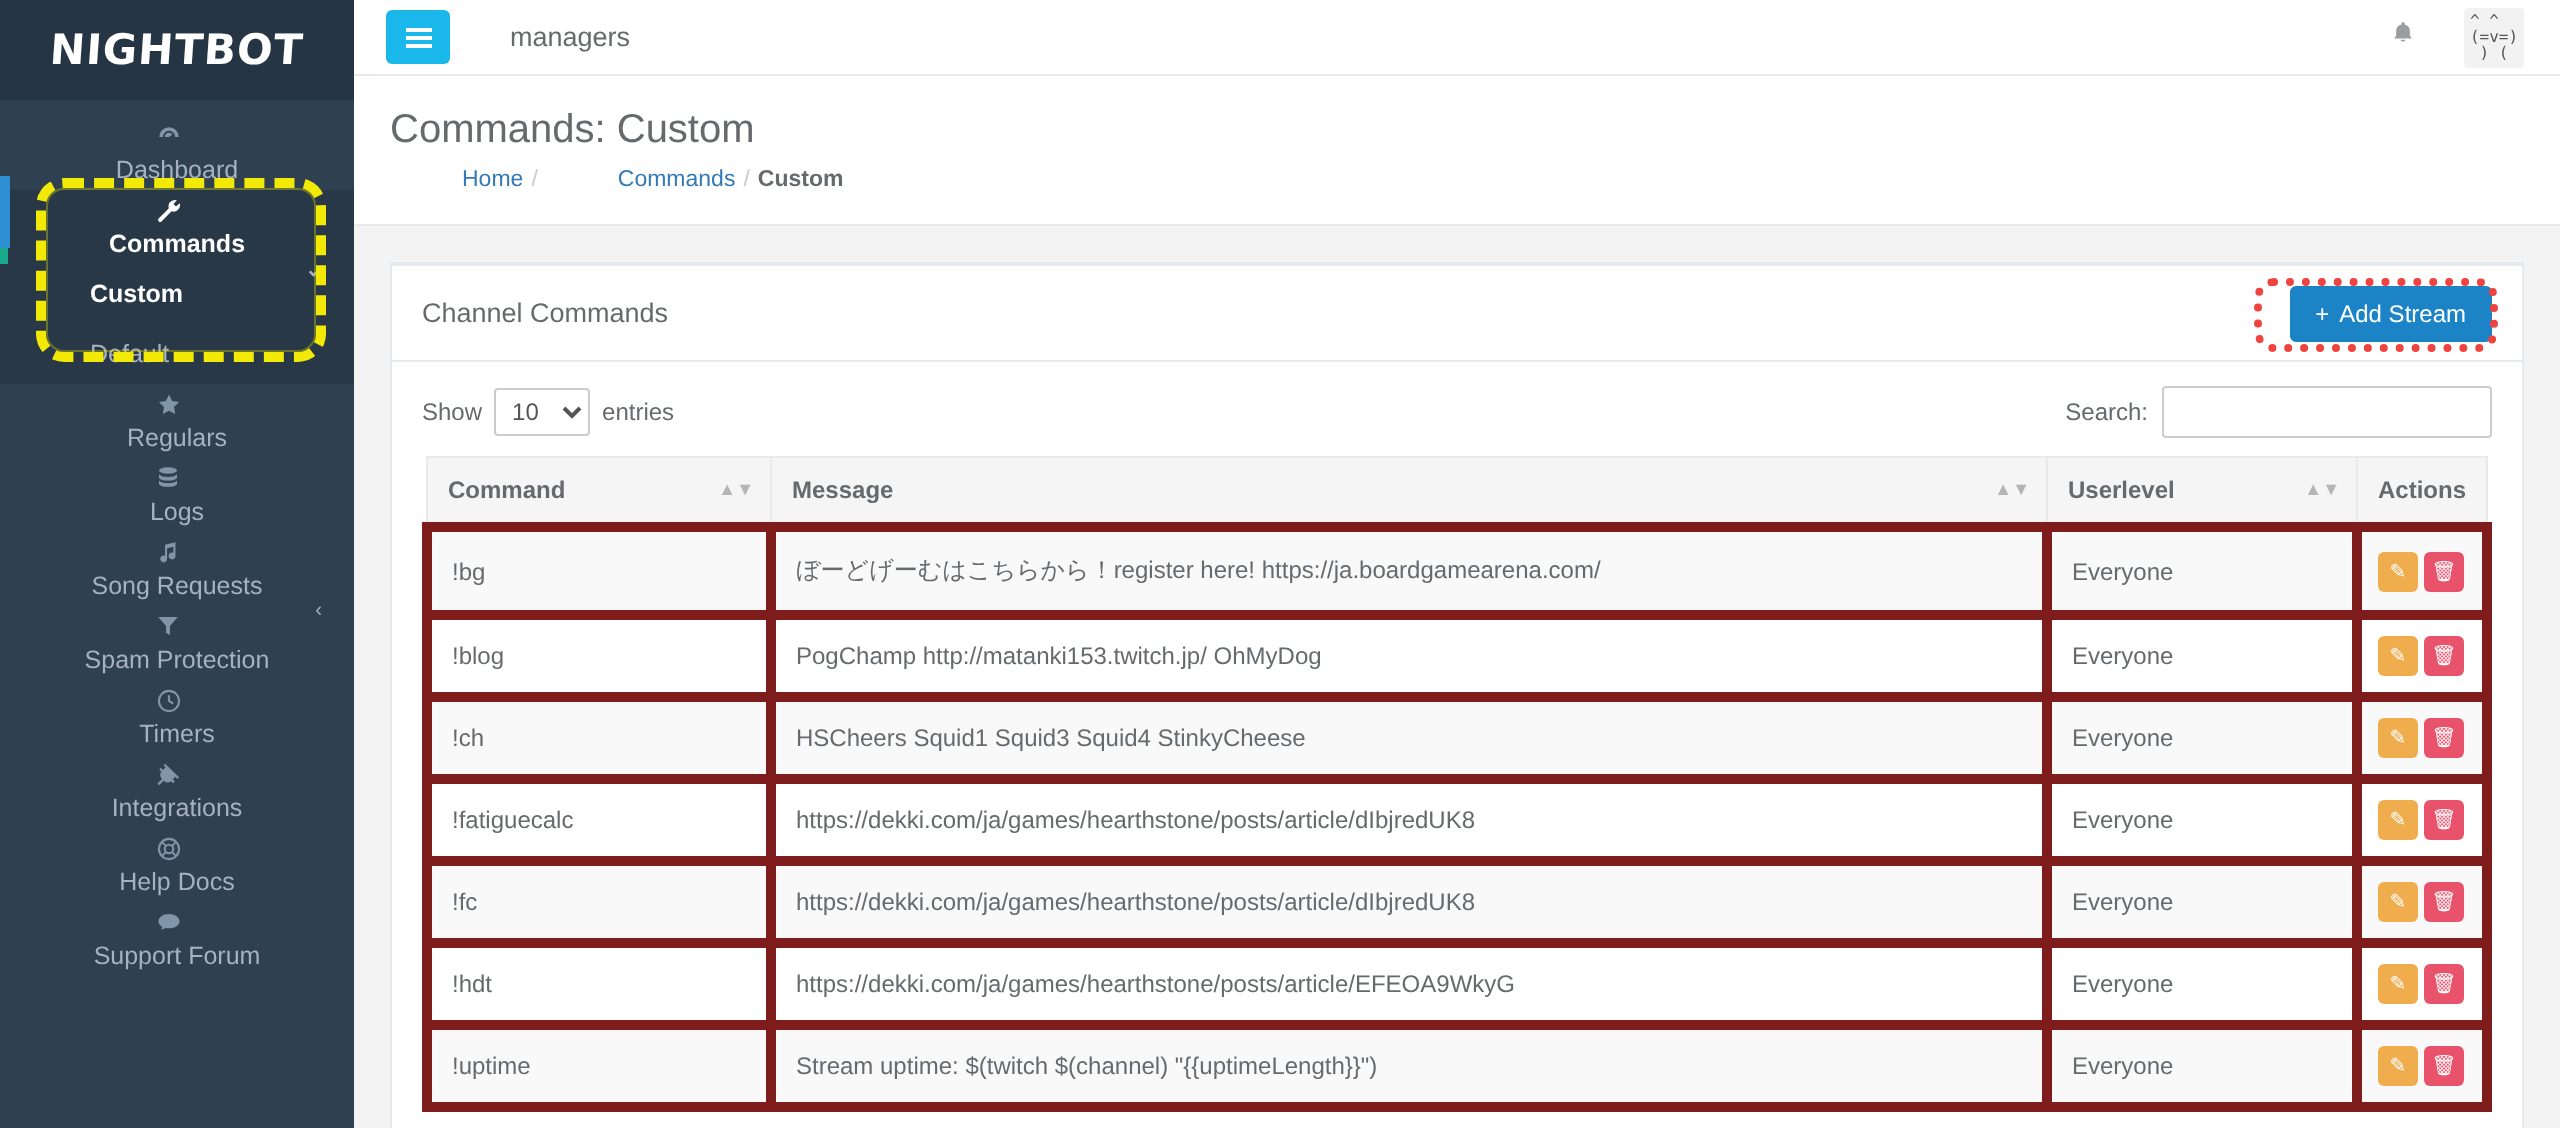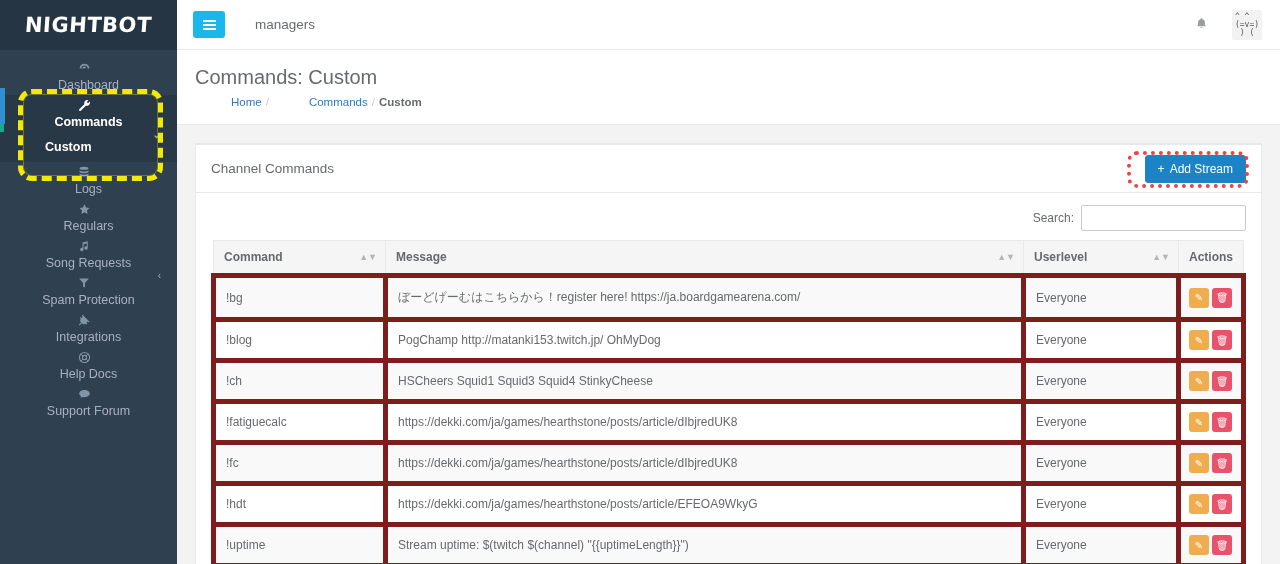--- a/index.html
+++ b/index.html
@@ -92,21 +92,21 @@
 
   
   .main {
     flex: 1 1 auto;
     background: #f3f3f4;
     height: 564px;
     position: relative;
     overflow: hidden;
   }
   .topbar {
-    height: 50px; background: #ffffff;
+    height: 38px; background: #ffffff;
     border-bottom: 1px solid #e7eaec;
     display: flex; align-items: center;
     padding: 0 18px 0 16px;
   }
   .hamburger {
     width: 32px; height: 27px;
     background: #1ab7ea;
     border: none; border-radius: 3px;
     display: inline-flex; align-items: center; justify-content: center;
     cursor: pointer;
@@ -304,61 +304,73 @@
             </svg>
         </span>
         <span>Commands</span>
         <span class="caret">⌄</span>
       </div>
 
       <div class="subnav">
         <div class="subnav-item active">
           <span>Custom</span>
         </div>
-      </div>
-
+        <div class="subnav-item">
+          <span>Default</span>
+        </div>
+      </div>
+
+
+      <div class="nav-item">
+        <span class="ico">
+          <svg width="13" height="13" viewBox="0 0 16 16">
+              <path fill="#8095a8" d="M8 1.6l1.9 4 4.3.6-3.1 3 .7 4.3L8 11.5l-3.8 2 .7-4.3-3.1-3 4.3-.6z"></path>
+            </svg>
+        </span>
+        <span>Regulars</span>
+      </div>
 
       <div class="nav-item">
         <span class="ico">
           <svg width="12" height="12" viewBox="0 0 16 16">
               <ellipse cx="8" cy="3" rx="6" ry="2.1" fill="#8095a8"></ellipse>
               <path fill="#8095a8" d="M2 5.2v2.4c0 1.2 2.7 2.1 6 2.1s6-.9 6-2.1V5.2C14 6.4 11.3 7.3 8 7.3S2 6.4 2 5.2zM2 9.4v2.4c0 1.2 2.7 2.1 6 2.1s6-.9 6-2.1V9.4c0 1.2-2.7 2.1-6 2.1s-6-.9-6-2.1z"></path>
             </svg>
         </span>
         <span>Logs</span>
       </div>
 
       <div class="nav-item">
         <span class="ico">
-          <svg width="13" height="13" viewBox="0 0 16 16">
-              <path fill="#8095a8" d="M8 1.6l1.9 4 4.3.6-3.1 3 .7 4.3L8 11.5l-3.8 2 .7-4.3-3.1-3 4.3-.6z"></path>
-            </svg>
-        </span>
-        <span>Regulars</span>
-      </div>
-
-      <div class="nav-item">
-        <span class="ico">
           <svg width="12" height="12" viewBox="0 0 16 16">
               <path fill="#8095a8" d="M13 1.5L6 3.2v7.3a2.3 2.3 0 1 0 1.4 2.1V5.5l4.2-1v4a2.3 2.3 0 1 0 1.4 2.1z"></path>
             </svg>
         </span>
         <span>Song Requests</span>
         <span class="caret">‹</span>
       </div>
 
       <div class="nav-item">
         <span class="ico">
           <svg width="12" height="12" viewBox="0 0 16 16">
               <path fill="#8095a8" d="M1.5 2h13l-5.2 6v6l-2.6-1.5V8z"></path>
             </svg>
         </span>
         <span>Spam Protection</span>
       </div>
 
+      <div class="nav-item">
+        <span class="ico">
+          <svg width="13" height="13" viewBox="0 0 16 16">
+              <circle cx="8" cy="8" r="6.2" fill="none" stroke="#8095a8" stroke-width="1.3"></circle>
+              <path d="M8 4.4V8l2.6 1.6" fill="none" stroke="#8095a8" stroke-width="1.3"></path>
+            </svg>
+        </span>
+        <span>Timers</span>
+      </div>
 
       <div class="nav-item">
         <span class="ico">
           <svg width="13" height="13" viewBox="0 0 16 16">
               <path fill="#8095a8" d="M5.6 1l-1 1 1.3 1.3-1.6 1.6L3 3.6l-1 1 1.3 1.3a3.6 3.6 0 0 0 .4 4.6l-2.8 2.8 1 1 2.8-2.8a3.6 3.6 0 0 0 4.6.4L10.6 13l1-1-1.3-1.3 1.6-1.6L13.2 10.4l1-1z"></path>
             </svg>
         </span>
         <span>Integrations</span>
       </div>
 
@@ -423,20 +435,30 @@
               <span>+</span>
               <span>Add Stream</span>
             </button>
           </div>
           <div class="hl-red"></div>
         </div>
 
         <div class="panel-body">
 
           <div class="table-controls">
+            <div class="length-sel">
+              <span>Show</span>
+              <select>
+                <option>10</option>
+                <option>25</option>
+                <option>50</option>
+                <option>100</option>
+              </select>
+              <span>entries</span>
+            </div>
             <div class="search-box">
               <span>Search:</span>
               <input type="text" placeholder="" style="">
             </div>
           </div>
 
           <table>
             <thead>
               <tr>
                 <th class="col-cmd">

